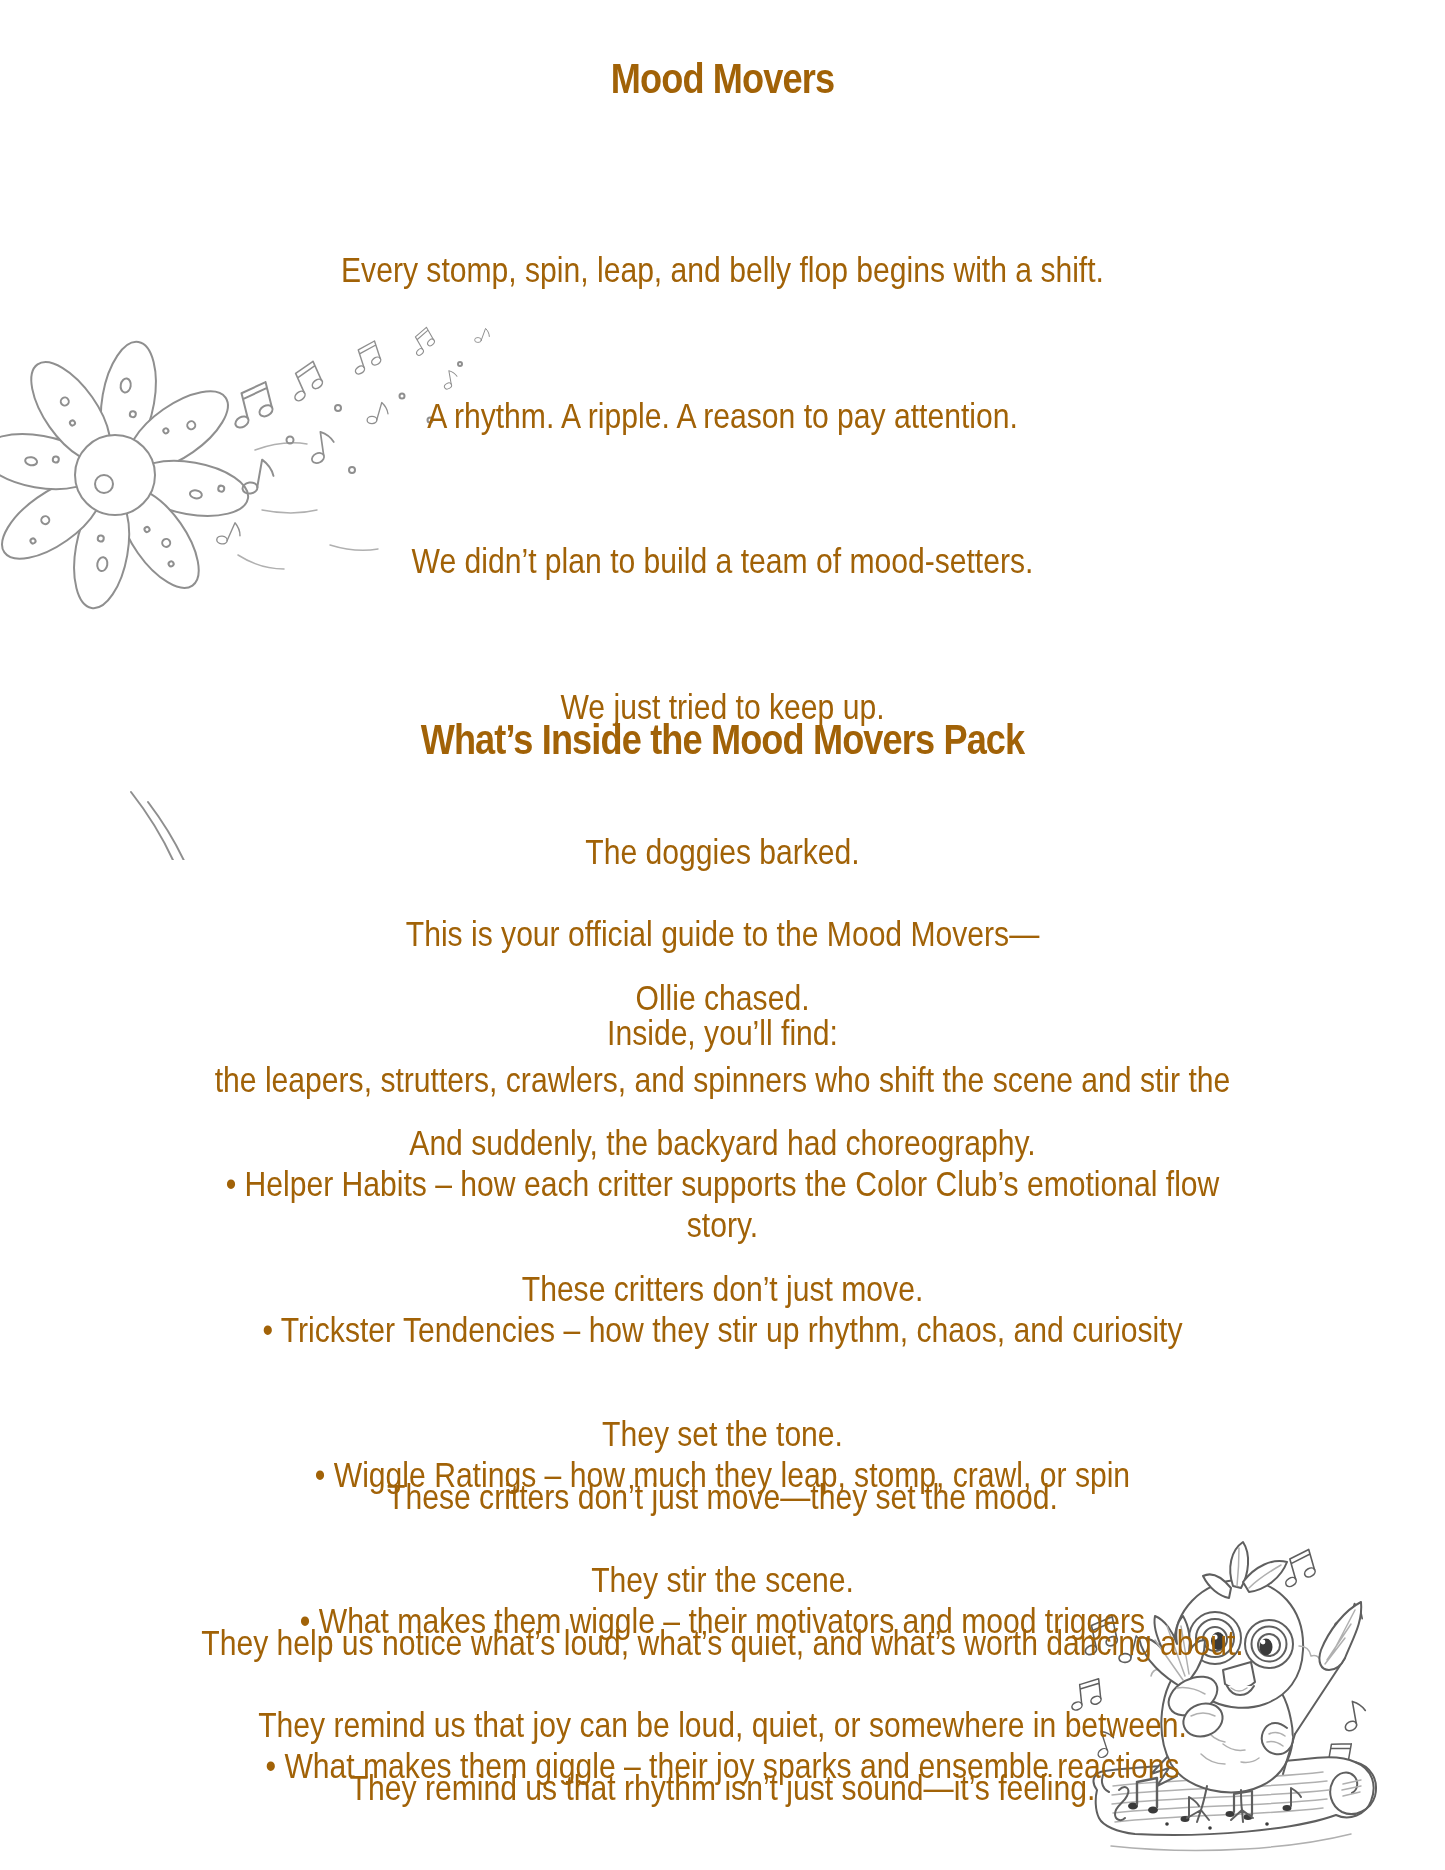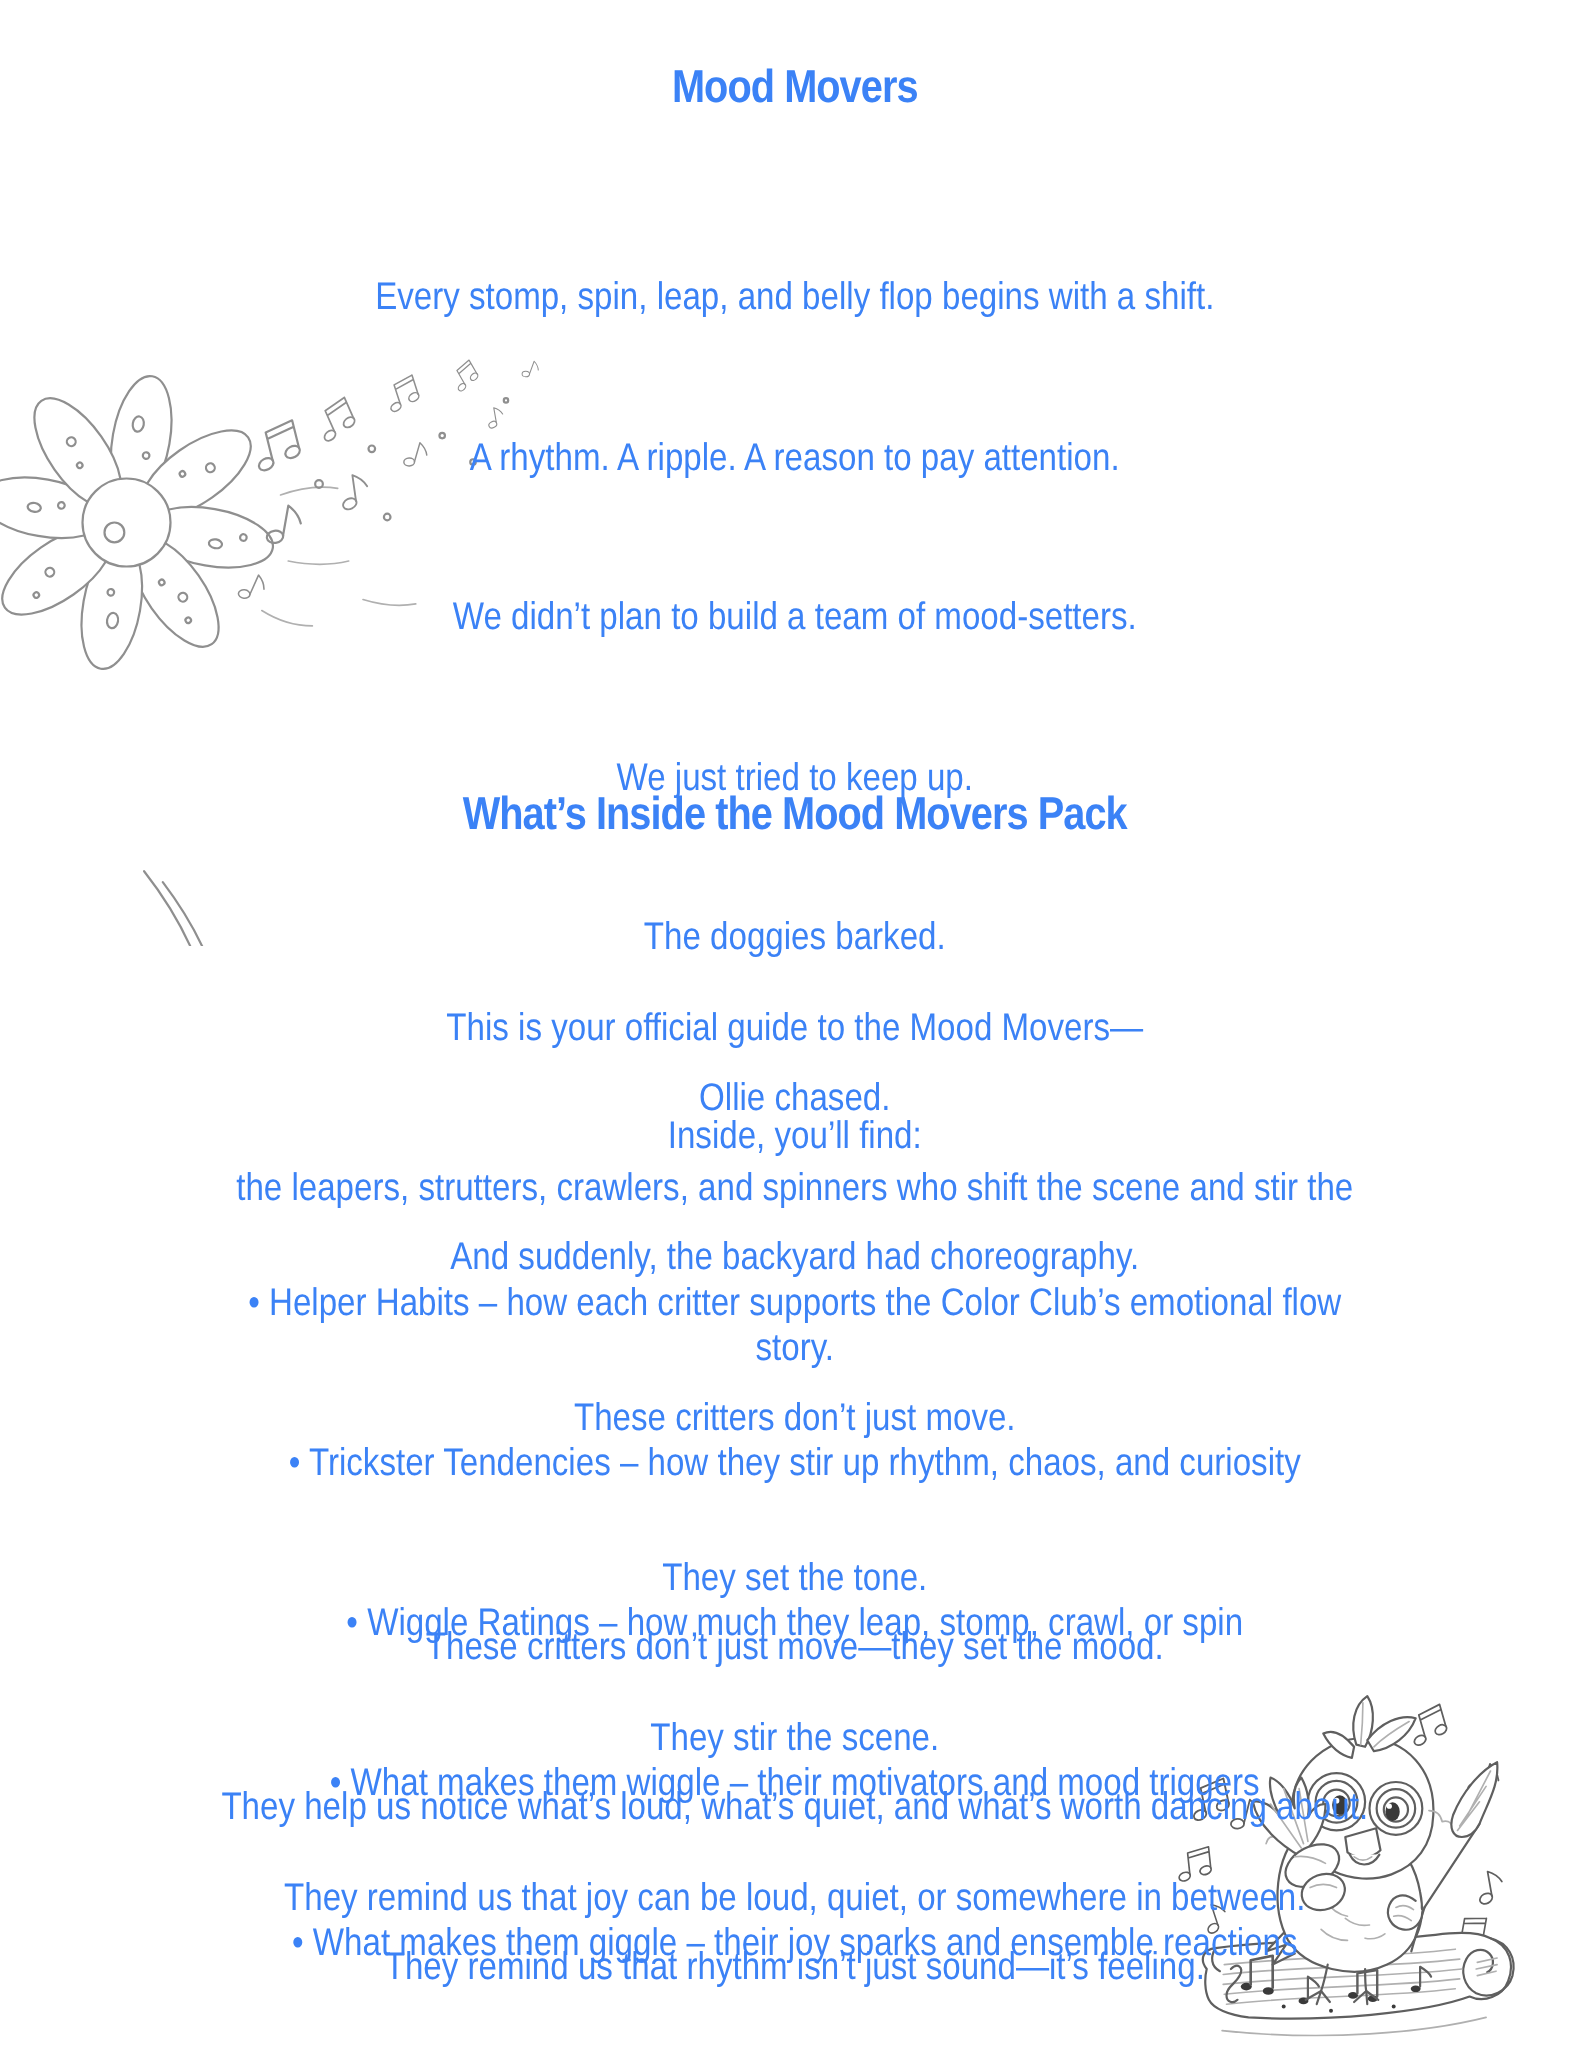--- a/index.html
+++ b/index.html
@@ -1,18 +1,18 @@
 <!DOCTYPE html>
 <html><head>
 <meta charset="utf-8">
 <style>
   html,body { margin:0; padding:0; background:#ffffff; }
   .page {
     position:relative; width:1445px; height:1870px; margin:0 auto;
-    background:#ffffff; overflow:hidden; color:#3b82f6;
+    background:#ffffff; overflow:hidden; color:#a16207;
     font-family:"Liberation Sans", sans-serif;
   }
   .text-layer { position:absolute; left:0; top:0; width:1445px; height:1870px;
     transform:scaleX(0.86); transform-origin:722.5px 0; }
   .tblock { position:absolute; left:0; width:1445px; text-align:center; white-space:pre; }
   .body-text { font-size:35px; line-height:48.5px; }
   .heading { font-weight:bold; font-size:42px; line-height:48px; letter-spacing:-1px; }
   .title    { top:55px; }
   .intro    { top:149px; }
   .heading2 { top:716px; }

